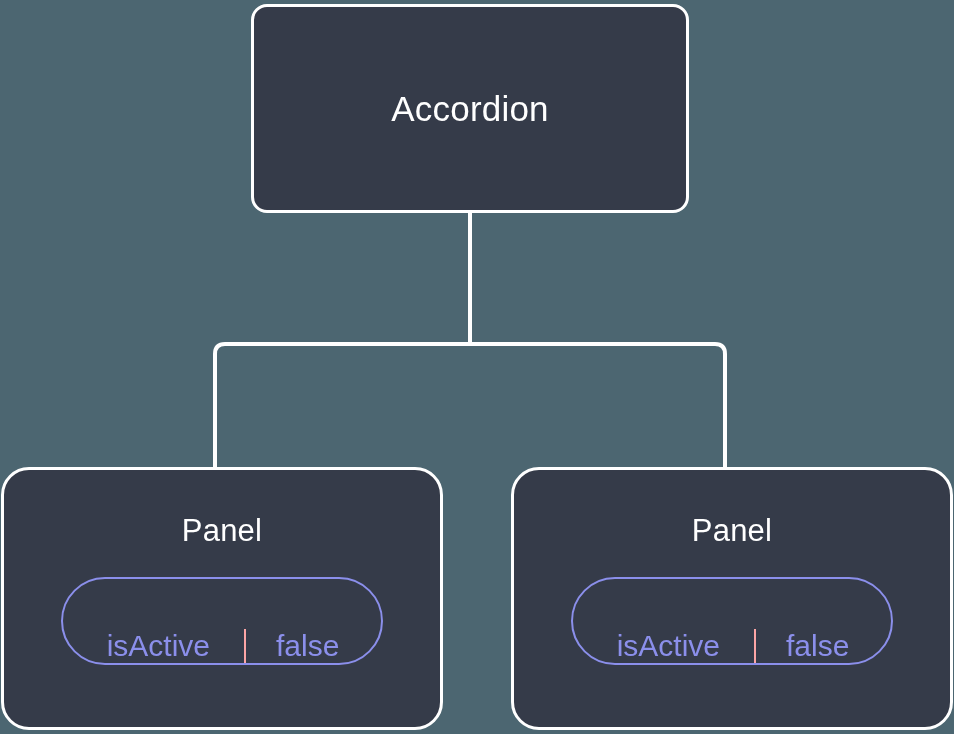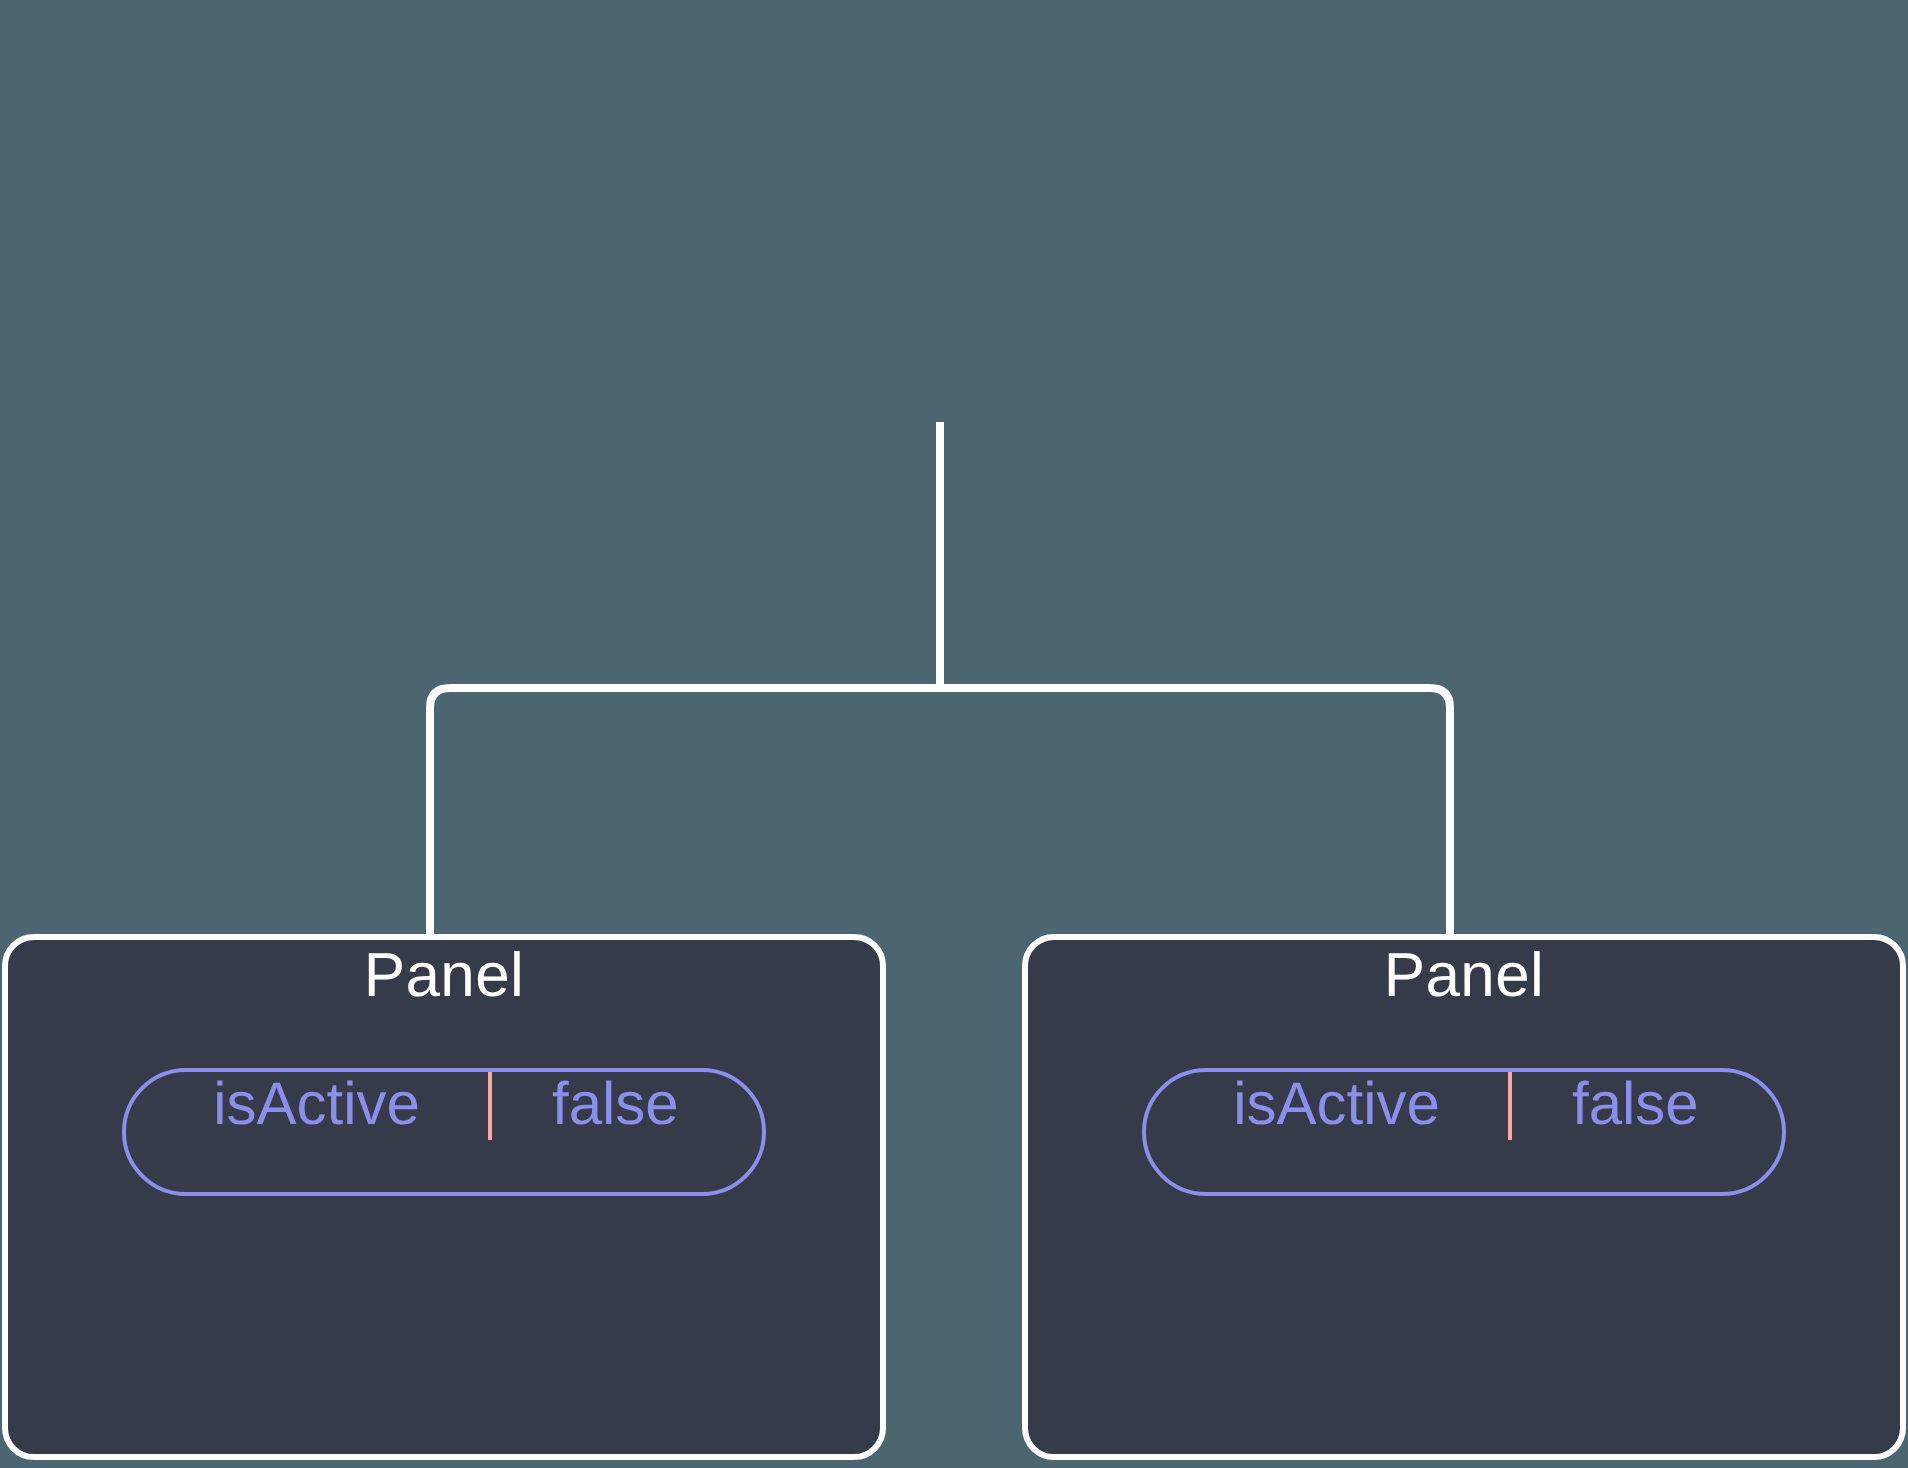--- a/index.html
+++ b/index.html
@@ -49,44 +49,45 @@
     top: 4px;
     width: 438px;
     height: 209px;
     justify-content: center;
   }
 
   .node-child {
     top: 467px;
     width: 442px;
     height: 263px;
-    border-radius: 16px;
+    padding-top: 43px;
+    border-radius: 28px;
   }
 
   .node-child.left  { left: 1px; }
   .node-child.right { left: 511px; }
 
   .node-title {
     color: #ffffff;
     font-weight: 400;
     letter-spacing: 0.2px;
     white-space: nowrap;
   }
 
   .node-root .node-title { font-size: 35px; }
   .node-child .node-title { font-size: 31px; }
 
   
   .prop-pill {
     margin-top: 28px;
     display: flex;
-    align-items: flex-start;
+    align-items: flex-end;
     border: 2px solid #8b8feb;
     border-radius: 999px;
-    height: 64px;
+    height: 88px;
     background: transparent;
     overflow: hidden;
   }
 
   .prop-key,
   .prop-val {
     display: flex;
     align-items: center;
     justify-content: center;
     color: #8b8feb;
@@ -106,20 +107,23 @@
 </head>
 <body>
 
 <div id="tree-canvas">
 
   <svg id="connectors" viewBox="0 0 954 734" width="954" height="734" fill="none">
     <path d="M470 211 L470 344" stroke="#ffffff" stroke-width="4" stroke-linecap="butt"></path>
     <path d="M215 470 L215 354 Q215 344 225 344 L715 344 Q725 344 725 354 L725 470" stroke="#ffffff" stroke-width="4" stroke-linecap="butt"></path>
   </svg>
 
+  <div class="node node-root">
+    <span class="node-title">Accordion</span>
+  </div>
 
   <div class="node node-child left">
     <span class="node-title">Panel</span>
     <div class="prop-pill">
       <span class="prop-key">isActive</span>
       <span class="prop-val">false</span>
     </div>
   </div>
 
   <div class="node node-child right">

